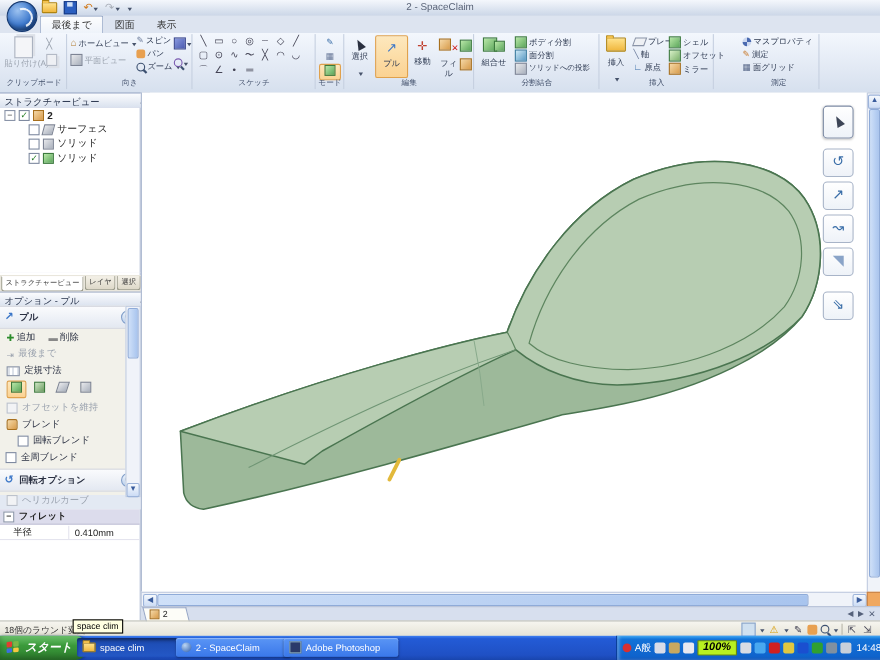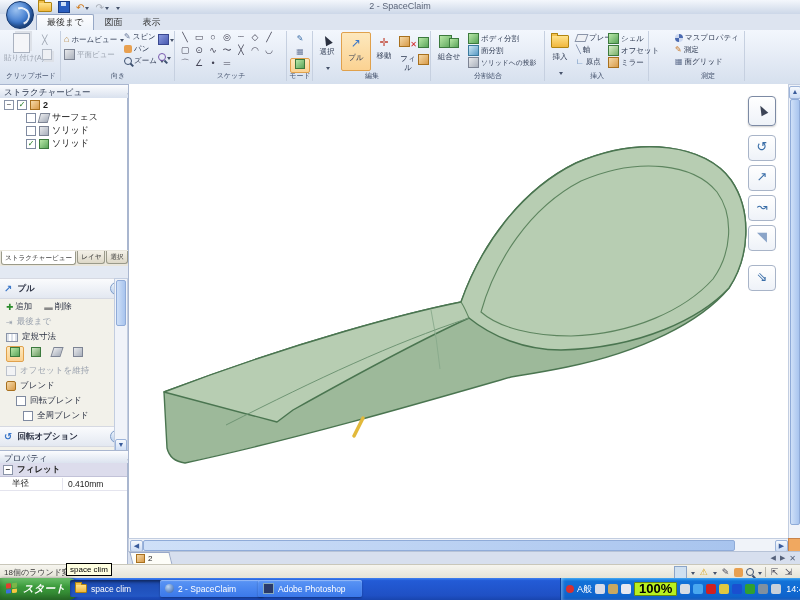--- a/index.html
+++ b/index.html
@@ -302,20 +302,24 @@
   </div>
   <div class="ab" style="left:0;top:248px;width:127px;height:2px;background:#fff;border-right:1px solid #a9b6cf;"></div>
 
   <div class="ab ptabs" style="left:0;top:250px;width:126px;height:15px;">
     <span class="ptab active">ストラクチャービュー</span>
     <span class="ptab">レイヤ</span>
     <span class="ptab">選択</span>
     <span class="ptab">グループ</span>
   </div>
 
+  <div class="ab phdr" style="left:0;top:265px;width:127px;height:13px;">
+    <span class="ptext">オプション - プル</span>
+    <span class="pin"></span>
+  </div>
   <div class="ab" id="optbody" style="left:0;top:278px;width:127px;height:172px;">
     <div class="osec">
       <span style="color:#3a76c8;font-size:10px;">↗</span>
       <span style="flex:1;">プル</span>
       <span class="xbtn">⊗</span>
     </div>
     <div class="orow">
       <span class="r" style="gap:2px;">
           <b style="color:#2c8c2c;">✚</b>
           <span>追加</span>
@@ -344,44 +348,40 @@
       <span class="dis">オフセットを維持</span>
     </div>
     <div class="orow">
       <span class="ocube" style="width:8px;height:8px;border-radius:2px;"></span>
       <span>ブレンド</span>
     </div>
     <div class="orow" style="padding-left:16px;">
       <span class="cb"></span>
       <span>回転ブレンド</span>
     </div>
-    <div class="orow" style="padding-left:23px;">
+    <div class="orow" style="padding-left:5px;">
       <span class="cb"></span>
       <span>全周ブレンド</span>
     </div>
     <div class="osec" style="margin-top:3px;">
       <span style="color:#3a76c8;font-size:10px;">↺</span>
       <span style="flex:1;">回転オプション</span>
       <span class="xbtn">⊗</span>
     </div>
     <div class="orow dis">
       <span class="cb dim"></span>
       <span class="dis">ヘリカルカーブ</span>
     </div>
   </div>
 
   <div class="ab sb" style="left:114px;top:278px;width:12px;height:172px;">
     <div class="ab sbthumb" style="left:1px;top:1px;width:8px;height:44px;"></div>
     <div class="ab sbbtn" style="left:0px;top:160px;width:10px;height:11px;line-height:10px;">▼</div>
   </div>
 
-  <div class="ab phdr" style="left:0;top:450px;width:127px;height:13px;">
-    <span class="ptext">プロパティ</span>
-    <span class="pin"></span>
-  </div>
   <div class="ab" id="props" style="left:0;top:463px;width:127px;height:101px;">
     <div class="prow1">
       <span class="exp">−</span>
       <span>フィレット</span>
     </div>
     <div class="prow2">
       <span style="width:50px;padding-left:12px;border-right:1px solid #e4e4ee;">半径</span>
       <span style="padding-left:5px;">0.410mm</span>
     </div>
   </div>
@@ -486,21 +486,21 @@
     <div class="ab task normal" style="left:258px;top:2px;width:94px;">
       <span style="width:9px;height:9px;background:#2a3a6a;border:1px solid #8ab;display:inline-block;flex:none;"></span>
       <span class="nw">Adobe Photoshop</span>
     </div>
     <div class="ab r" id="tray" style="left:560px;top:0;width:240px;height:22px;">
       <span style="width:8px;height:8px;border-radius:50%;background:#d83030;flex:none;"></span>
       <span style="color:#fff;font-size:9px;flex:none;text-align:right;">A般</span>
       <span class="trayic" style="background:#d8dce8;"></span>
       <span class="trayic" style="background:#c8a860;"></span>
       <span class="trayic" style="background:#e8e8f0;"></span>
-      <span style="background:#b8f020;border:1px solid #688810;color:#000;font-size:13px;font-weight:bold;line-height:12px;padding:0 4px;border-radius:1px;flex:none;">100%</span>
+      <span style="background:#b8f020;border:1px solid #688810;color:#000;font-size:10px;font-weight:bold;line-height:12px;padding:0 4px;border-radius:1px;flex:none;font-style:italic;">100%</span>
       <span class="r" style="gap:3px;">
           <span class="trayic" style="background: rgb(216, 220, 228);"></span>
           <span class="trayic" style="background: rgb(73, 168, 240);"></span>
           <span class="trayic" style="background: rgb(208, 32, 32);"></span>
           <span class="trayic" style="background: rgb(224, 200, 64);"></span>
           <span class="trayic" style="background: rgb(26, 79, 208);"></span>
           <span class="trayic" style="background: rgb(48, 160, 48);"></span>
           <span class="trayic" style="background: rgb(128, 144, 160);"></span>
           <span class="trayic" style="background: rgb(200, 208, 218);"></span>
         </span>

